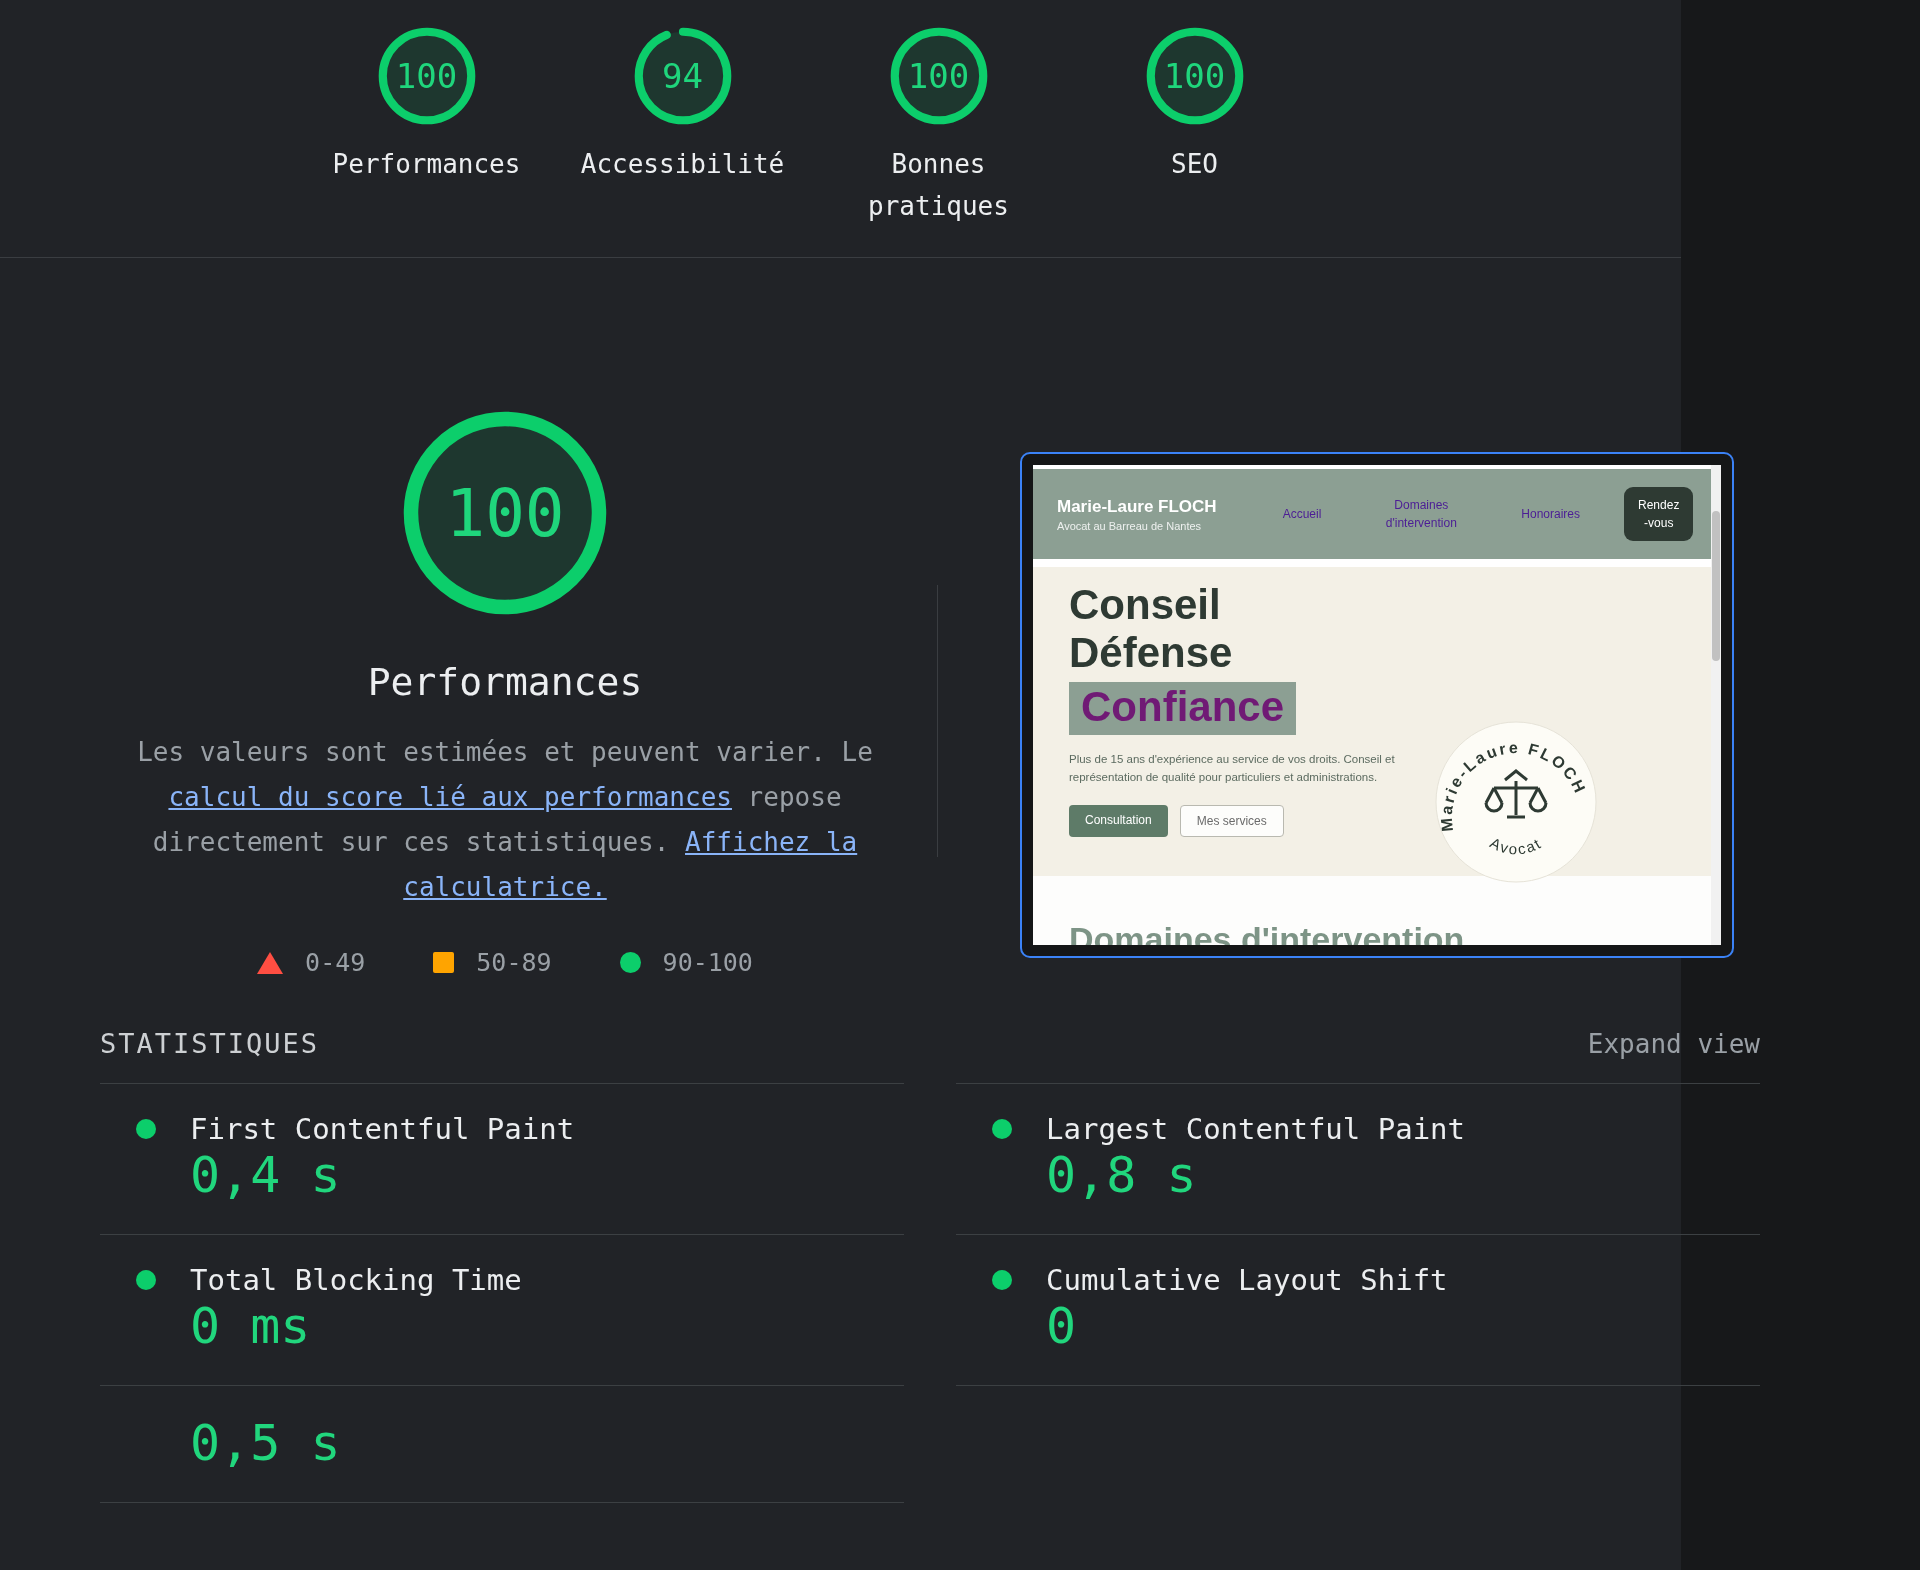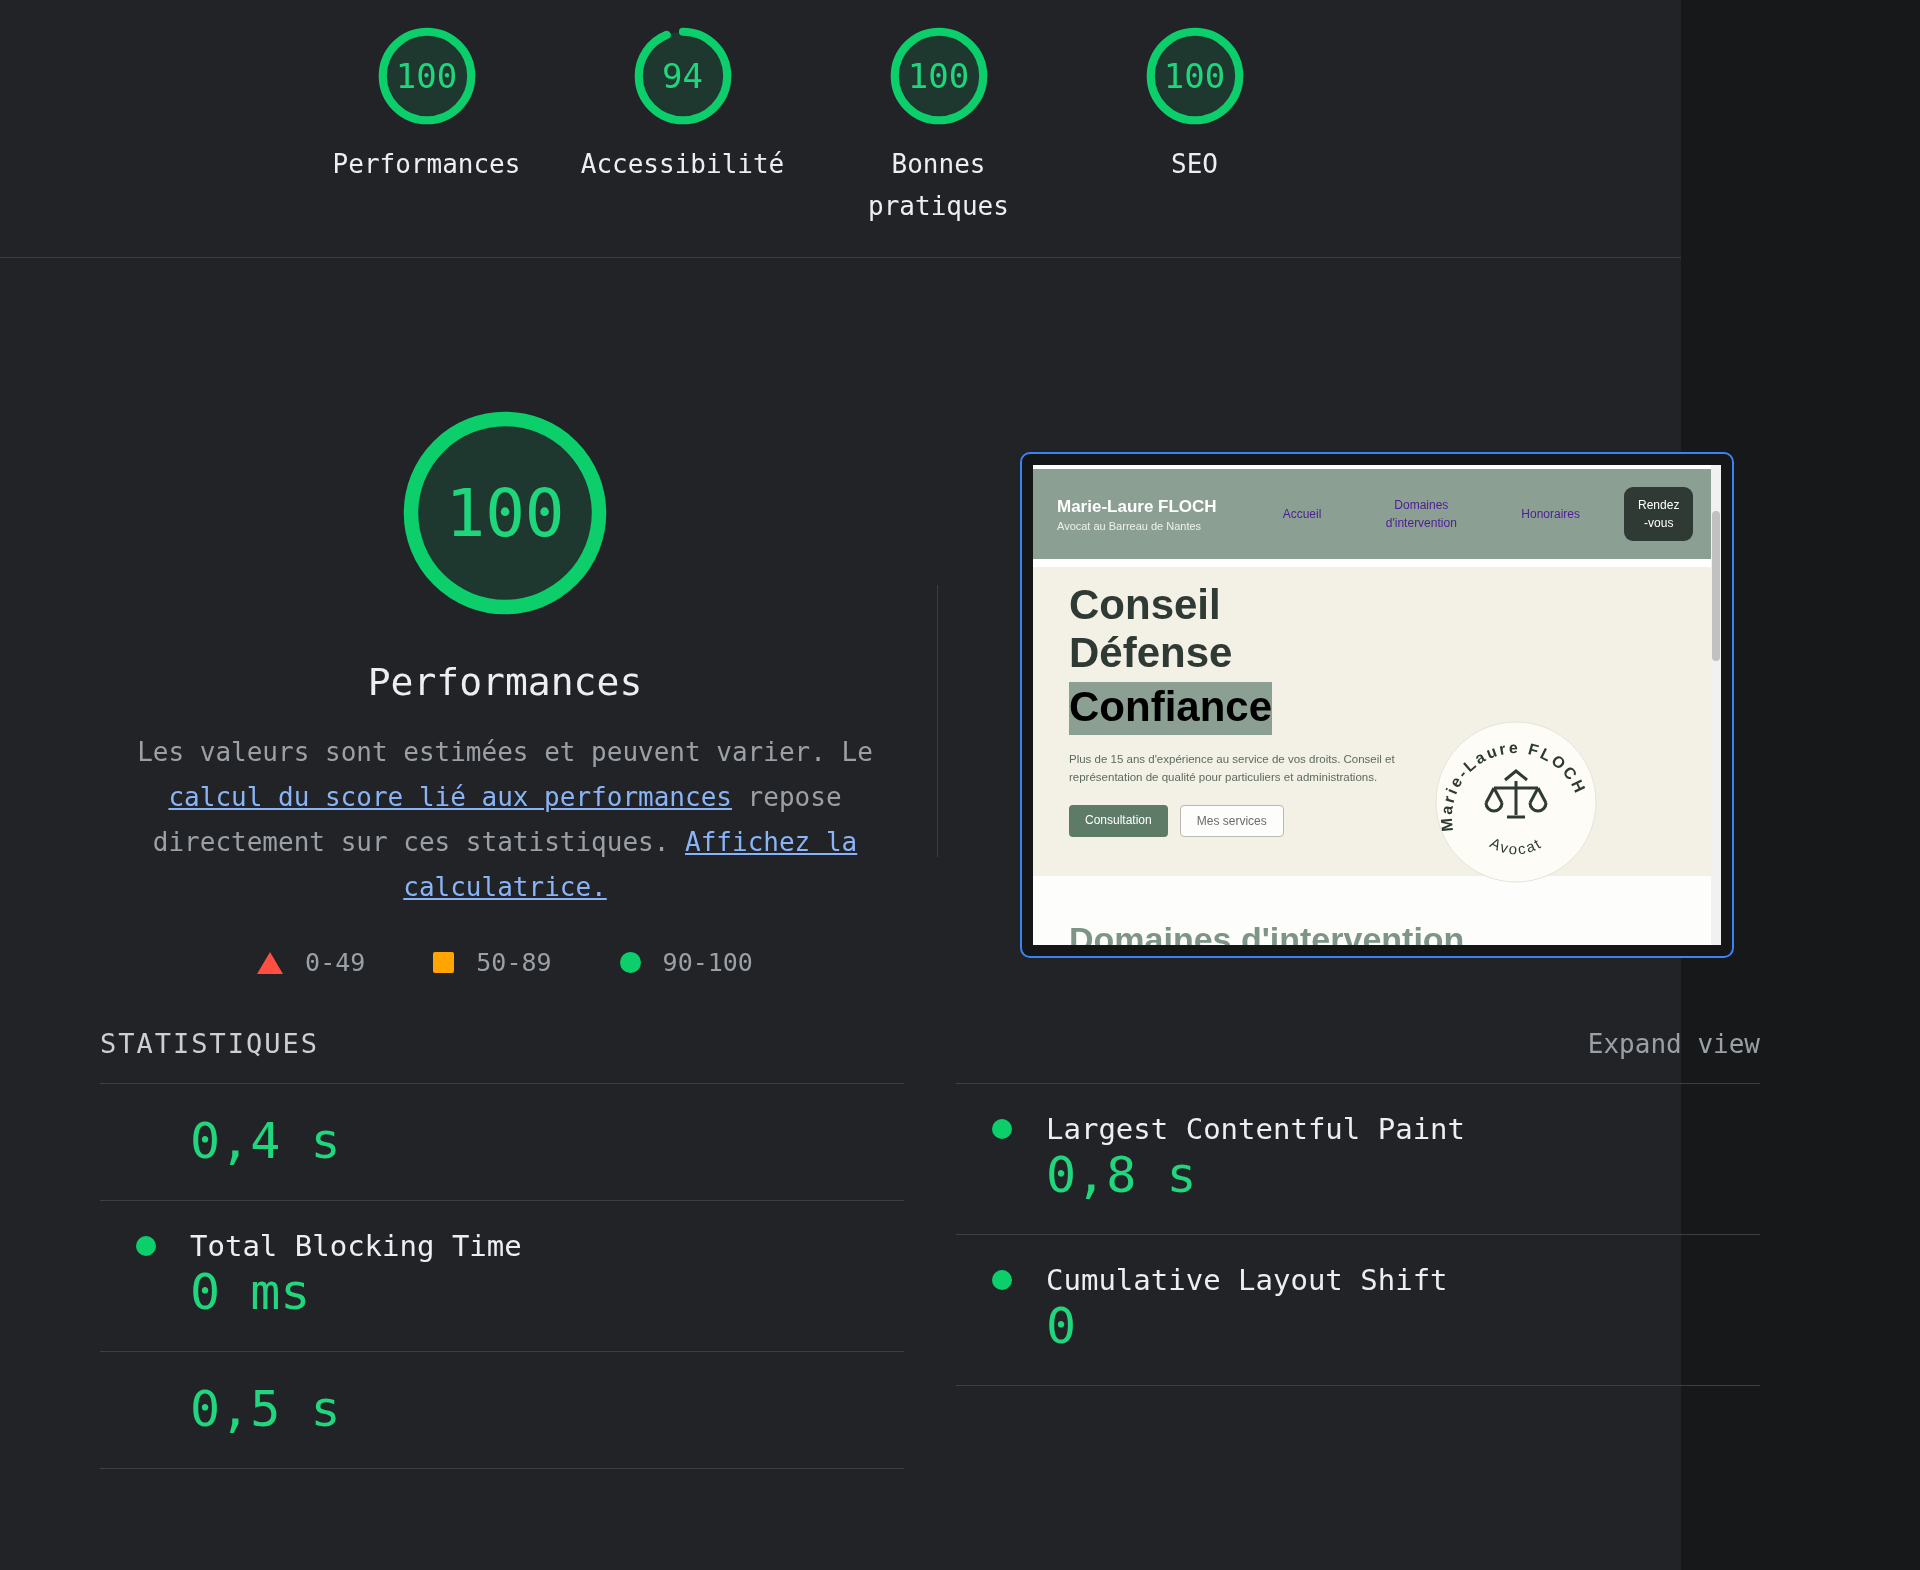--- a/index.html
+++ b/index.html
@@ -55,22 +55,22 @@
   .site-brand .b1 { font-weight:bold; font-size:17px; }
   .site-brand .b2 { font-size:11px; opacity:.85; margin-top:3px; }
   .site-nav { display:flex; align-items:center; gap:52px; margin-left:66px;
               color:#4c1d95; font-size:12px; }
   .site-nav .nav-wrap { width:96px; text-align:center; line-height:1.5; }
   .rdv-btn { margin-left:44px; background:#2e3a33; color:#fff; font-size:12px;
              line-height:1.5; text-align:center; padding:9px 14px; border-radius:9px; }
   .site-gap { height:8px; background:#ffffff; }
   .hero { position:relative; height:309px; padding:14px 0 0 36px; background:#f3f0e6; }
   .hero h1 { font-size:42px; line-height:1.15; color:#2e3a33; font-weight:bold; }
-  .confiance { display:inline-block; background:#8c9f93; color:#000000; font-size:42px;
-               font-weight:bold; padding:1px 0 4px; margin-top:4px; }
+  .confiance { display:inline-block; background:#8c9f93; color:#701a75; font-size:42px;
+               font-weight:bold; padding:1px 12px 4px; margin-top:4px; }
   .hero-p { margin-top:16px; width:330px; font-size:11.5px; line-height:1.55; color:#5c6b60; }
   .hero-btns { margin-top:18px; display:flex; gap:12px; }
   .btn-primary { background:#5e7b68; color:#fff; font-size:12px; padding:8px 16px;
                  border-radius:4px; }
   .btn-secondary { background:#fdfdfb; color:#6b6b6b; font-size:12px; padding:8px 16px;
                    border-radius:4px; border:1px solid #b9b9b0; }
   .logo-badge { position:absolute; left:398px; top:150px; width:170px; height:170px; }
   .site-section { background:#fdfdfc; height:130px; padding:44px 0 0 36px; }
   .site-section h2 { font-size:34px; font-weight:bold; color:#7d9486; }
   .site-scrollbar { position:absolute; top:0; right:0; bottom:0; width:10px;
@@ -239,20 +239,24 @@
 
   <div class="stats">
     <div class="stats-header">
       <div class="stats-title">STATISTIQUES</div>
       <div class="expand-view">Expand view</div>
     </div>
     <div class="stats-cols">
 
       <div class="stats-col">
         <div class="metric">
+          <div class="metric-head">
+            <span class="metric-dot"></span>
+            <span class="metric-label">First Contentful Paint</span>
+          </div>
           <div class="metric-value">0,4 s</div>
         </div>
         <div class="metric">
           <div class="metric-head">
             <span class="metric-dot"></span>
             <span class="metric-label">Total Blocking Time</span>
           </div>
           <div class="metric-value">0 ms</div>
         </div>
         <div class="metric">

